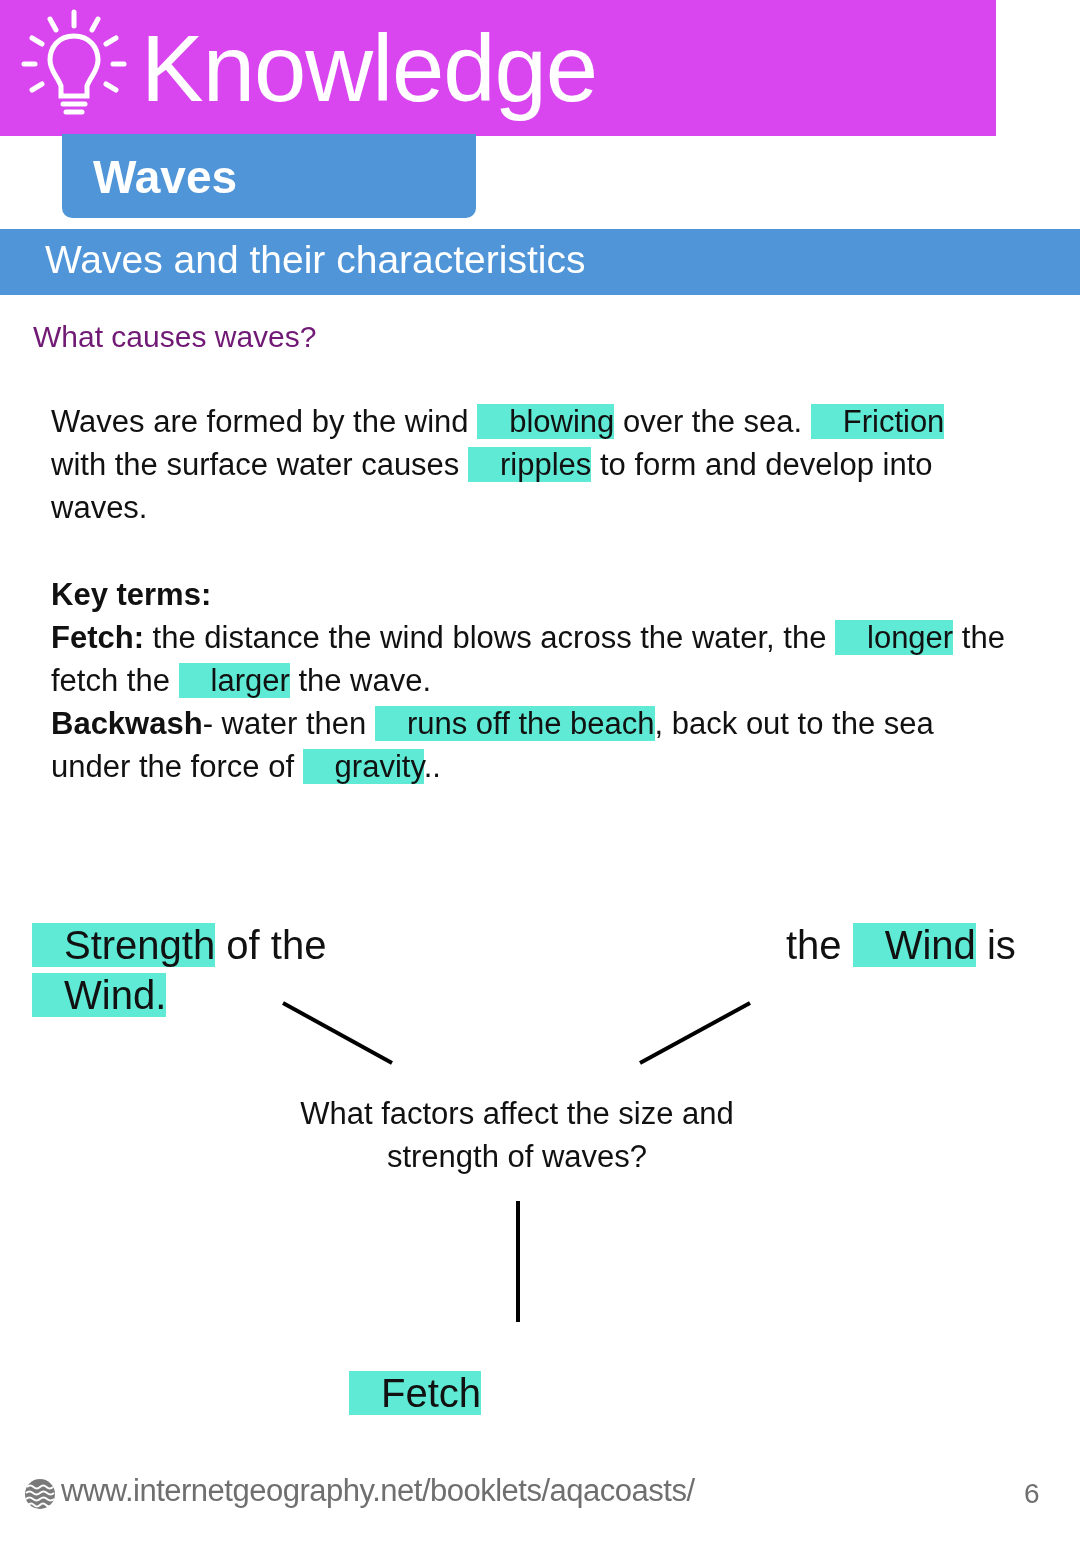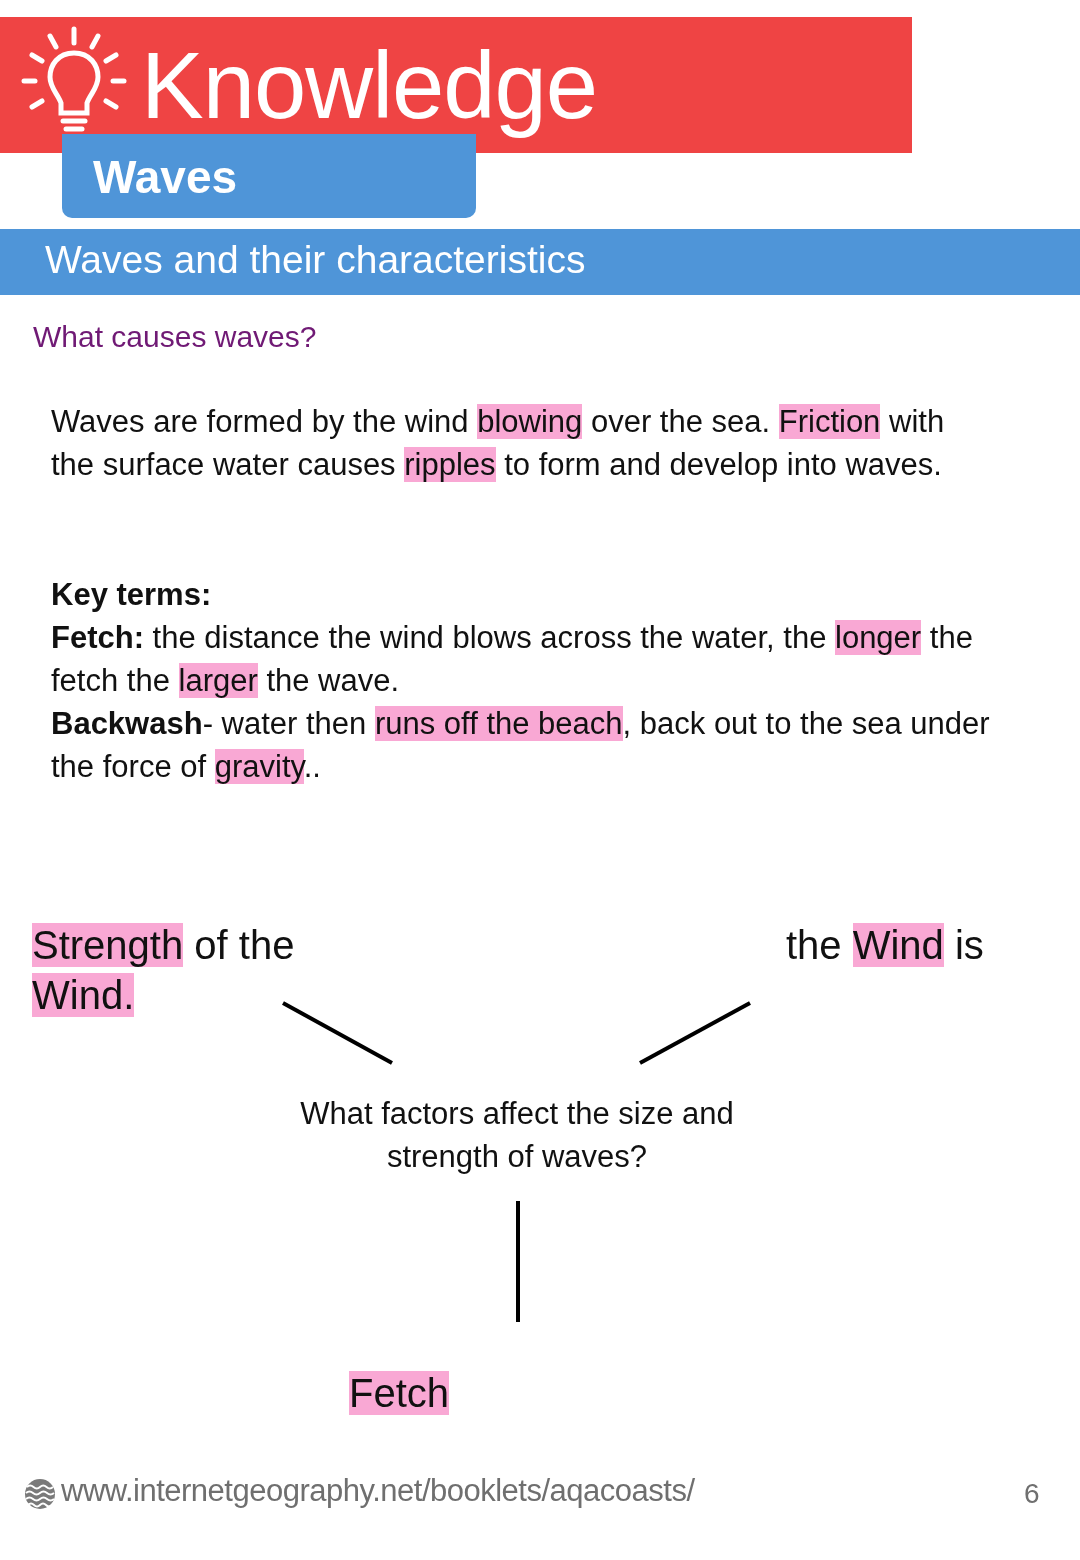--- a/index.html
+++ b/index.html
@@ -2,22 +2,22 @@
 <html><head>
   <meta charset="utf-8">
   <style>
     html, body { margin: 0; padding: 0; }
     body {
       width: 1080px; height: 1560px; position: relative; overflow: hidden;
       background: #ffffff; color: #111111;
       font-family: "Liberation Sans", sans-serif;
     }
     .header {
-      position: absolute; left: 0; top: 17px; width: 912px; height: 136px;
-      background: #ef4444;
+      position: absolute; left: 0; top: 0; width: 996px; height: 136px;
+      background: #d946ef;
     }
     .bulb { position: absolute; left: 18px; top: 8px; width: 112px; height: 112px; }
     .header-title {
       position: absolute; left: 141px; top: 14px;
       font-size: 94px; color: #ffffff; line-height: 110px; letter-spacing: -1px;
     }
     .section-tab {
       position: absolute; left: 62px; top: 134px; width: 414px; height: 84px;
       background: #4f95d8; border-radius: 0 0 10px 10px;
     }
@@ -38,21 +38,21 @@
       position: absolute; left: 33px; top: 320px; font-size: 30px; color: #701a75;
     }
     .para {
       position: absolute; left: 51px; top: 400px; width: 920px;
       font-size: 31px; line-height: 43px; color: #111;
     }
     .keyterms {
       position: absolute; left: 51px; top: 573px; width: 960px;
       font-size: 31px; line-height: 43px; color: #111;
     }
-    .hl { background: #f9a8d4; }
+    .hl { background: #5eead4; padding-left: 32px; }
     b { font-weight: bold; }
     .factor {
       position: absolute; font-size: 40px; line-height: 50px; color: #111;
     }
     .factor-left { left: 32px; top: 920px; }
     .factor-right { left: 786px; top: 920px; }
     .factor-bottom { left: 349px; top: 1368px; }
     .center-q {
       position: absolute; left: 270px; top: 1092px; width: 494px;
       text-align: center; font-size: 31px; line-height: 43px; color: #111;

